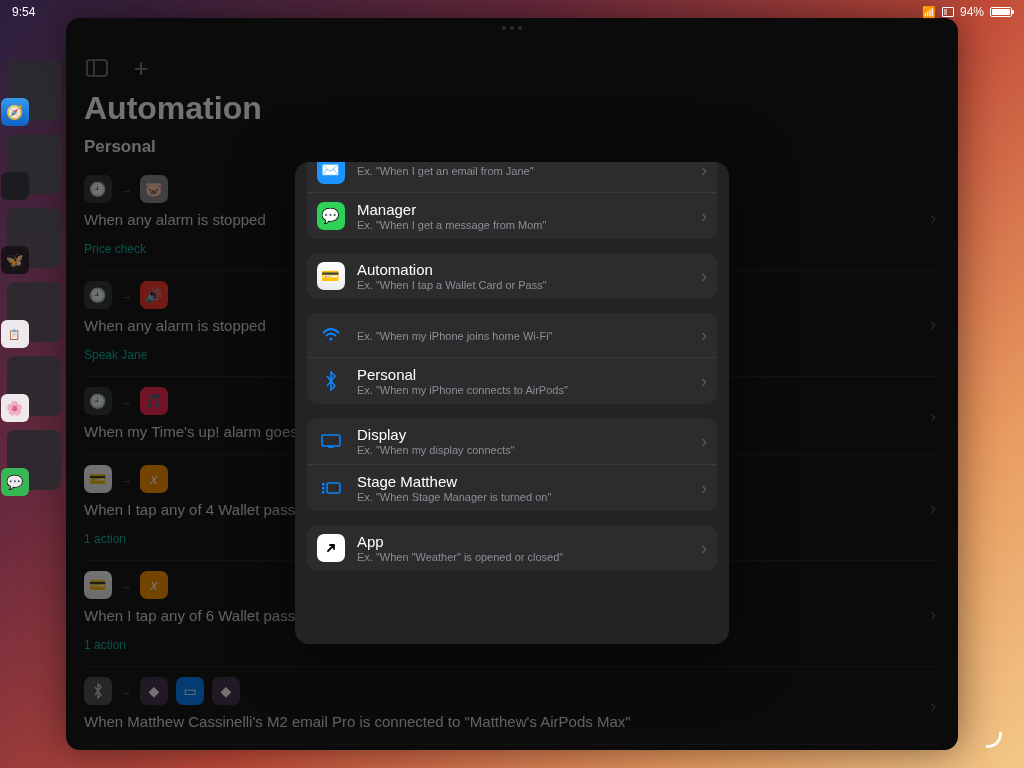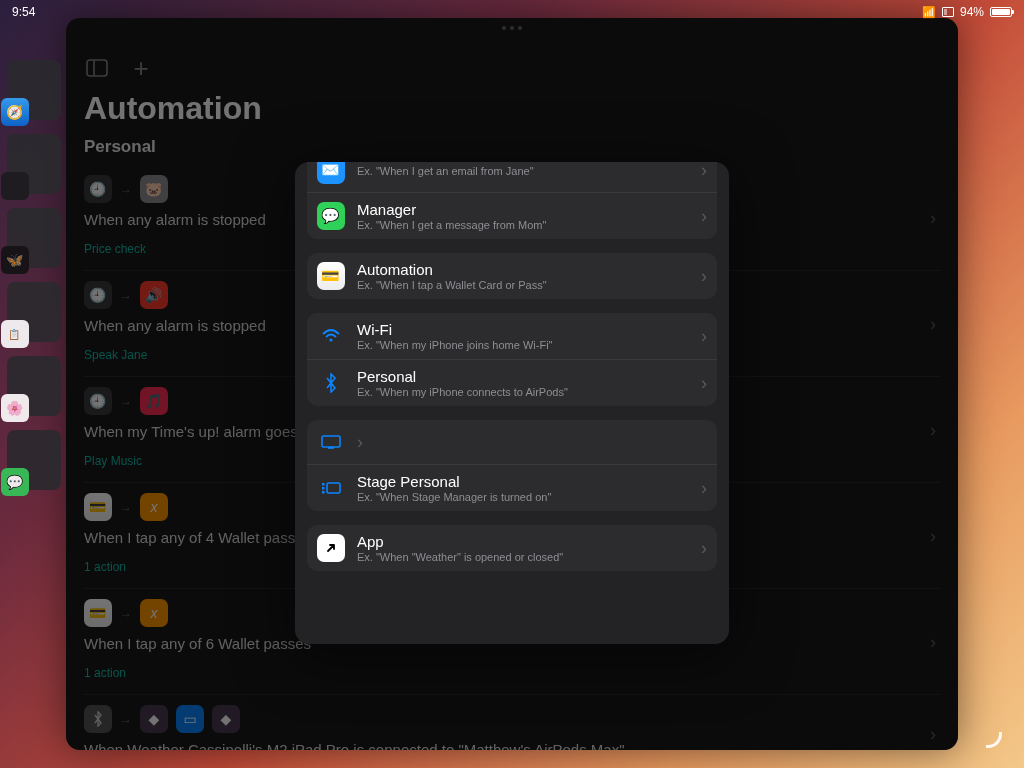--- a/index.html
+++ b/index.html
@@ -158,21 +158,20 @@
         <div class="chev">›</div>
       </div>
 
       <div class="autorow">
         <div class="iconflow">
           <div class="ic clock">🕘</div>
           <div class="arrow">→</div>
           <div class="ic music">🎵</div>
         </div>
         <div class="atitle">When my Time's up! alarm goes off</div>
-        <div class="asub">Play Music</div>
         <div class="chev">›</div>
       </div>
 
       <div class="autorow">
         <div class="iconflow">
           <div class="ic wallet">💳</div>
           <div class="arrow">→</div>
           <div class="ic orange">x</div>
         </div>
         <div class="atitle">When I tap any of 4 Wallet passes</div>
@@ -196,21 +195,21 @@
           <div class="ic btgrey">
             <svg width="12" height="16" viewBox="0 0 12 16">
                 <path d="M3 4 L9 12 L6 15 L6 1 L9 4 L3 12" fill="none" stroke="#ccc" stroke-width="1.4"></path>
               </svg>
           </div>
           <div class="arrow">→</div>
           <div class="ic stack-pink">◆</div>
           <div class="ic stack-blue">▭</div>
           <div class="ic stack-pink">◆</div>
         </div>
-        <div class="atitle">When Weather Cassinelli's M2 iPad Pro is connected to "Matthew's AirPods Max"</div>
+        <div class="atitle">When Matthew Cassinelli's M2 email Pro is connected to "Matthew's AirPods Max"</div>
         <div class="chev">›</div>
       </div>
 
       <div class="autorow" style="border-bottom:none">
         <div class="iconflow">
           <div class="ic display">🖥</div>
           <div class="arrow">→</div>
           <div class="ic btgrey">Y</div>
           <div class="ic stack-blue">▭</div>
           <div class="ic btgrey">Y</div>
@@ -261,21 +260,20 @@
       <div class="sheet-group">
         <div class="sheet-row">
           <div class="sicon wifi">
             <svg width="20" height="16" viewBox="0 0 20 16">
                   <path d="M2 6 Q10 -2 18 6" fill="none" stroke="#0a84ff" stroke-width="1.8"></path>
                   <path d="M5 9 Q10 4 15 9" fill="none" stroke="#0a84ff" stroke-width="1.8"></path>
                   <circle cx="10" cy="12" r="1.6" fill="#0a84ff"></circle>
                 </svg>
           </div>
           <div class="stext">
-            <div class="st">Wi-Fi</div>
             <div class="sd">Ex. "When my iPhone joins home Wi-Fi"</div>
           </div>
           <div class="sch">›</div>
         </div>
         <div class="sheet-row">
           <div class="sicon bt">
             <svg width="14" height="20" viewBox="0 0 14 20">
                   <path d="M3 5 L11 15 L7 19 L7 1 L11 5 L3 15" fill="none" stroke="#0a84ff" stroke-width="1.6"></path>
                 </svg>
           </div>
@@ -287,34 +285,38 @@
         </div>
       </div>
 
       <div class="sheet-group">
         <div class="sheet-row">
           <div class="sicon display">
             <svg width="22" height="16" viewBox="0 0 22 16">
                   <rect x="2" y="2" width="18" height="11" rx="1.5" fill="none" stroke="#0a84ff" stroke-width="1.6"></rect>
                   <rect x="8" y="13" width="6" height="1.8" fill="#0a84ff"></rect>
                 </svg>
+          </div>
+          <div class="stext">
+            <div class="st">Display</div>
+            <div class="sd">Ex. "When my display connects"</div>
           </div>
           <div class="sch">›</div>
         </div>
         <div class="sheet-row">
           <div class="sicon stage">
             <svg width="22" height="16" viewBox="0 0 22 16">
                   <rect x="2" y="3" width="2.5" height="2.5" fill="#0a84ff"></rect>
                   <rect x="2" y="7" width="2.5" height="2.5" fill="#0a84ff"></rect>
                   <rect x="2" y="11" width="2.5" height="2.5" fill="#0a84ff"></rect>
                   <rect x="7" y="3" width="13" height="10" rx="1.5" fill="none" stroke="#0a84ff" stroke-width="1.6"></rect>
                 </svg>
           </div>
           <div class="stext">
-            <div class="st">Stage Personal</div>
+            <div class="st">Stage Matthew</div>
             <div class="sd">Ex. "When Stage Manager is turned on"</div>
           </div>
           <div class="sch">›</div>
         </div>
       </div>
 
       <div class="sheet-group">
         <div class="sheet-row">
           <div class="sicon app">
             <svg width="16" height="16" viewBox="0 0 16 16">

